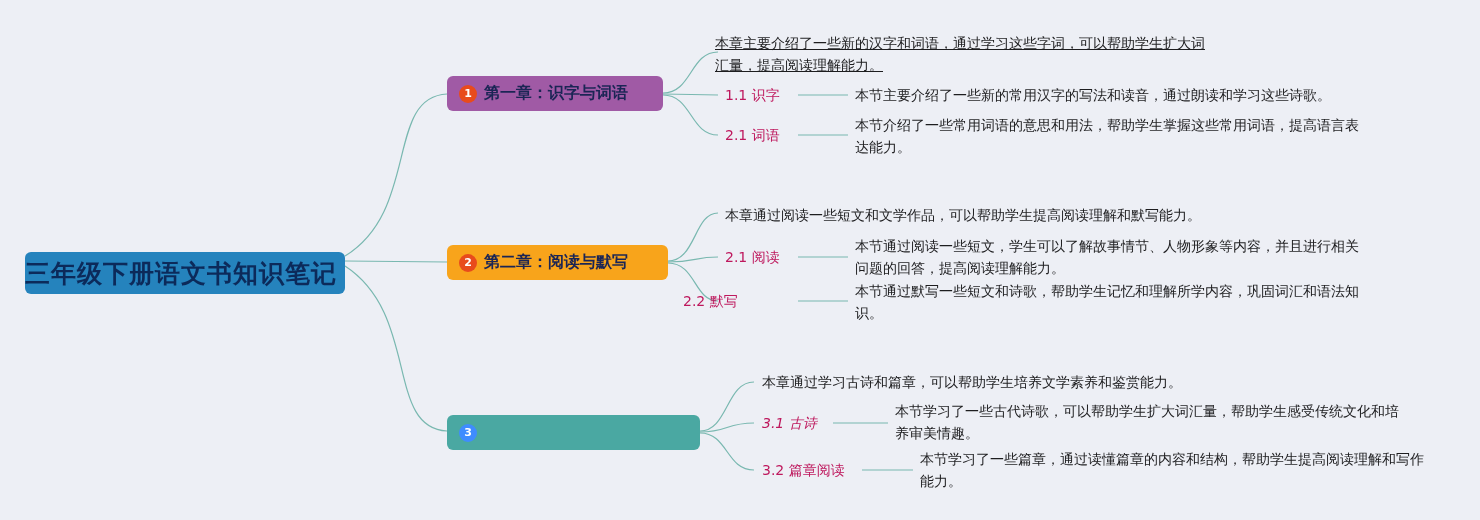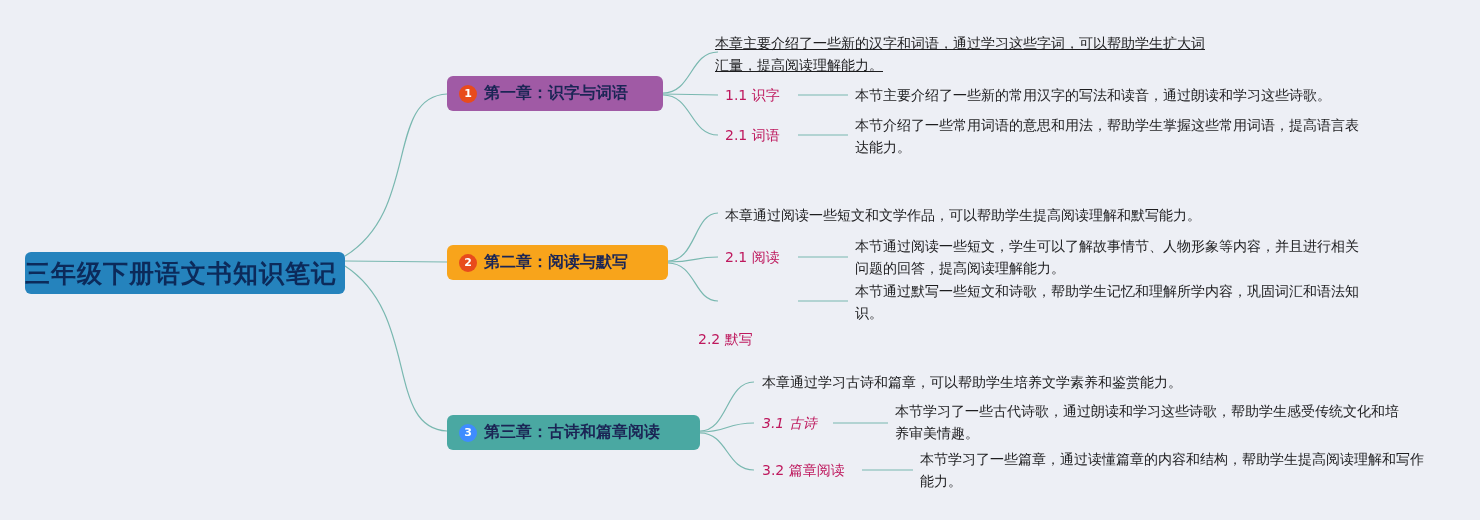--- a/index.html
+++ b/index.html
@@ -37,21 +37,21 @@
 
   #ch1-summary{left:715px;top:32px;width:500px;text-decoration:underline;}
   #s11-label{left:725px;top:85px;}
   #s11-desc{left:855px;top:84px;width:520px;}
   #s12-label{left:725px;top:125px;}
   #s12-desc{left:855px;top:114px;width:515px;}
 
   #ch2-summary{left:725px;top:204px;width:560px;white-space:nowrap;}
   #s21-label{left:725px;top:247px;}
   #s21-desc{left:855px;top:235px;width:515px;}
-  #s22-label{left:698px;top:291px;margin-top:38px;}
+  #s22-label{left:683px;top:291px;}
   #s22-desc{left:855px;top:280px;width:515px;}
 
   #ch3-summary{left:762px;top:371px;width:560px;white-space:nowrap;}
   #s31-label{left:762px;top:413px;font-style:italic;}
   #s31-desc{left:895px;top:400px;width:505px;}
   #s32-label{left:762px;top:460px;text-align:right;}
   #s32-desc{left:920px;top:448px;width:505px;}
 </style>
 </head>
 <body>
@@ -105,21 +105,20 @@
     <span>第二章：阅读与默写</span>
   </div>
   <div class="txt" id="ch2-summary">本章通过阅读一些短文和文学作品，可以帮助学生提高阅读理解和默写能力。</div>
   <div class="lbl" id="s21-label">2.1 阅读</div>
   <div class="txt" id="s21-desc">本节通过阅读一些短文，学生可以了解故事情节、人物形象等内容，并且进行相关问题的回答，提高阅读理解能力。</div>
   <div class="lbl" id="s22-label">2.2 默写</div>
   <div class="txt" id="s22-desc">本节通过默写一些短文和诗歌，帮助学生记忆和理解所学内容，巩固词汇和语法知识。</div>
 
   <div class="node chapter" id="ch3-node">
     <span class="badge blue">3</span>
-    <span>第三章：古诗和篇章阅读</span>
   </div>
   <div class="txt" id="ch3-summary">本章通过学习古诗和篇章，可以帮助学生培养文学素养和鉴赏能力。</div>
   <div class="lbl" id="s31-label">3.1 古诗</div>
-  <div class="txt" id="s31-desc">本节学习了一些古代诗歌，通过朗读和学习这些诗歌，帮助学生感受传统文化和培养审美情趣。</div>
+  <div class="txt" id="s31-desc">本节学习了一些古代诗歌，可以帮助学生扩大词汇量，帮助学生感受传统文化和培养审美情趣。</div>
   <div class="lbl" id="s32-label">3.2 篇章阅读</div>
   <div class="txt" id="s32-desc">本节学习了一些篇章，通过读懂篇章的内容和结构，帮助学生提高阅读理解和写作能力。</div>
 
 </div>
 
 </body></html>

